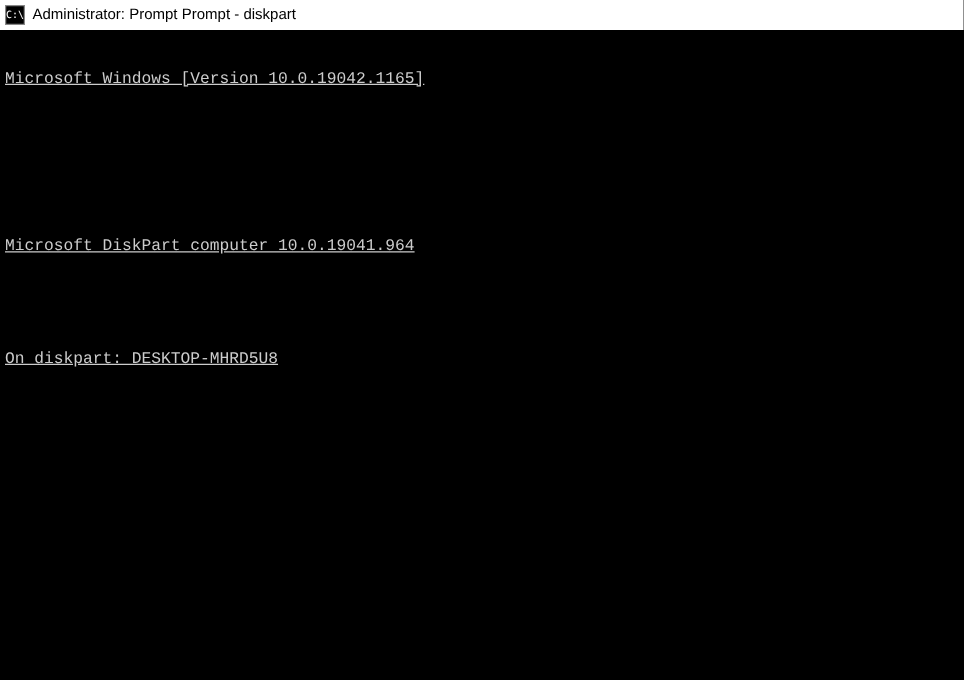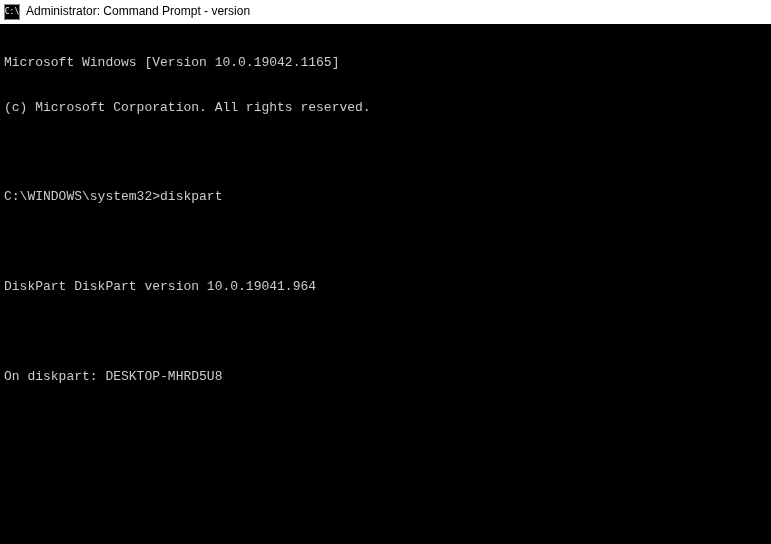--- a/index.html
+++ b/index.html
@@ -35,37 +35,35 @@
     font-family: Consolas, monospace;
     font-size: 8px;
     line-height: 1;
     border: 1px solid #888;
   }
   .terminal {
     padding: 2px 4px;
     white-space: pre;
   }
   .blank { height: 15px; }
-  .row { white-space: pre; }
+  .row { white-space: pre; text-decoration: underline; }
 </style>
 </head>
 <body>
 
 <div class="titlebar">
   <span class="icon">C:\</span>
-  <span>Administrator: Command Prompt - version</span>
+  <span>Administrator: Prompt Prompt - diskpart</span>
 </div>
 
 <div class="terminal">
   <div class="row">Microsoft Windows [Version 10.0.19042.1165]</div>
-  <div class="row">(c) Microsoft Corporation. All rights reserved.</div>
   <div class="blank"></div>
-  <div class="row">C:\WINDOWS\system32&gt;diskpart</div>
   <div class="blank"></div>
-  <div class="row">DiskPart DiskPart version 10.0.19041.964</div>
+  <div class="row">Microsoft DiskPart computer 10.0.19041.964</div>
   <div class="blank"></div>
   <div class="row">On diskpart: DESKTOP-MHRD5U8</div>
   <div class="blank"></div>
   
   
   
   
   
   
   

